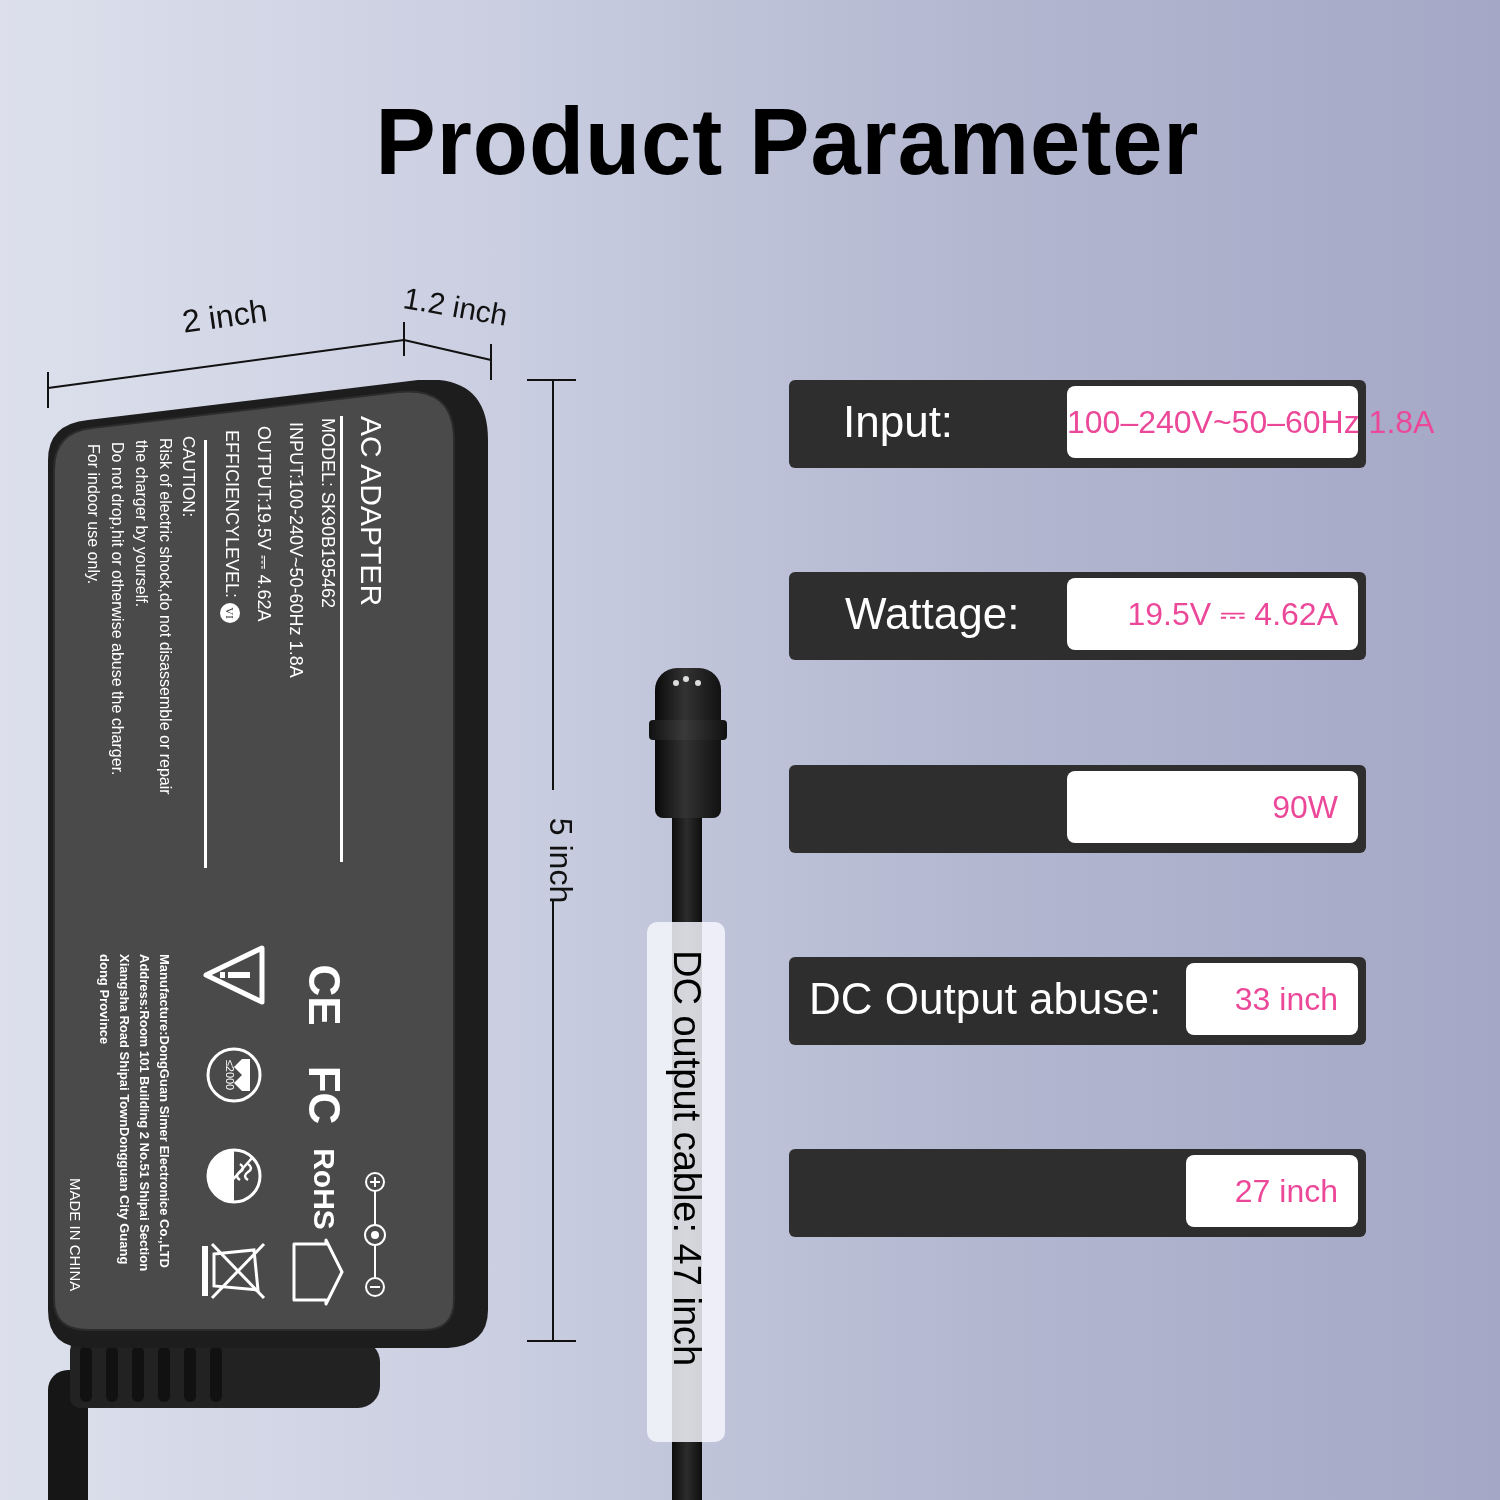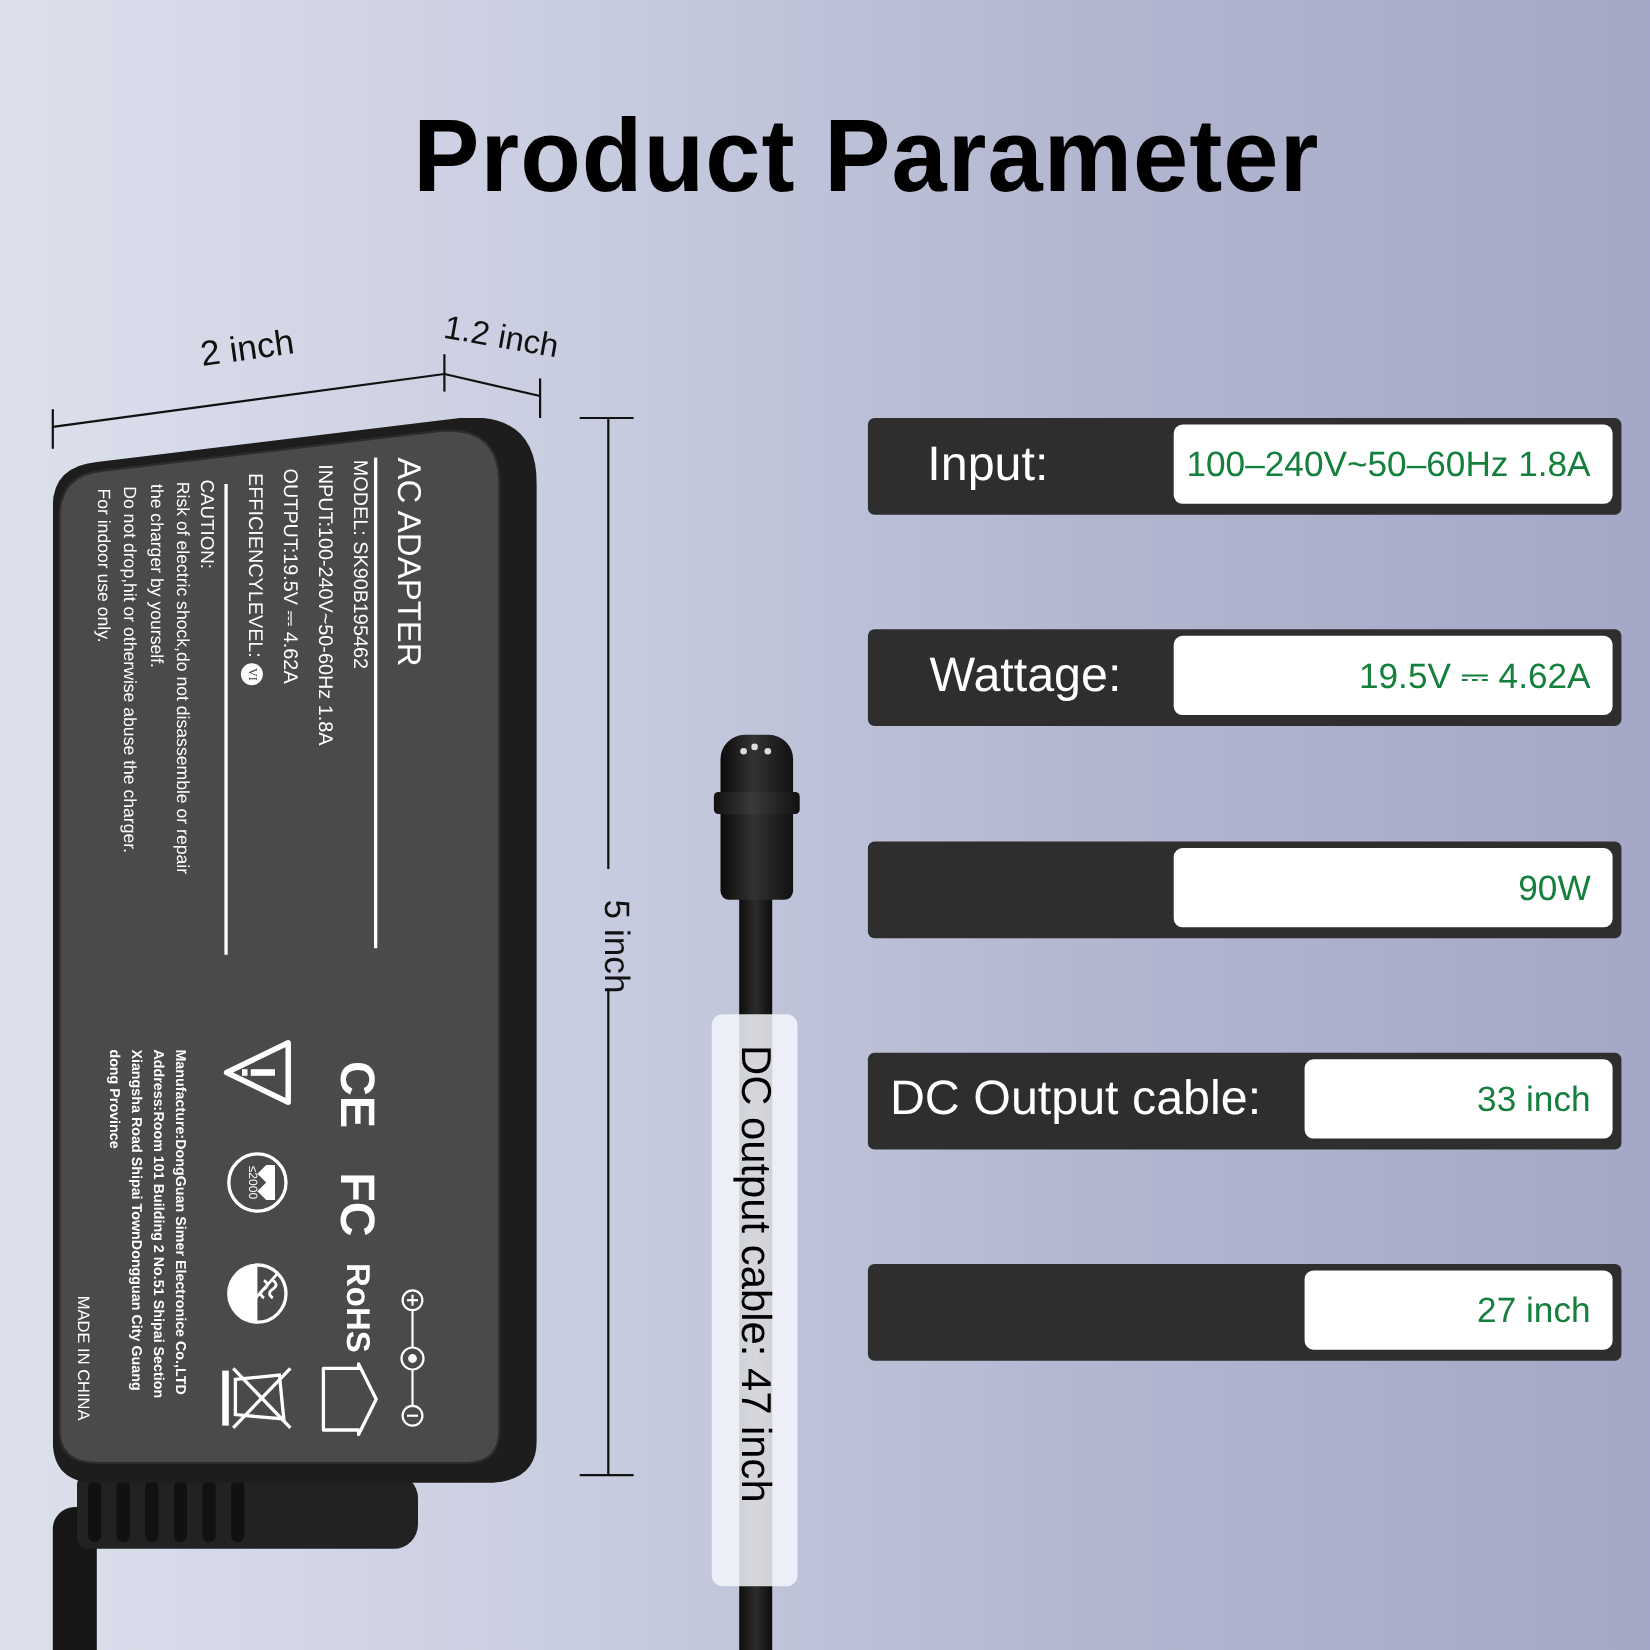--- a/index.html
+++ b/index.html
@@ -52,31 +52,31 @@
     position:absolute; left:647px; top:922px; width:78px; height:520px;
     background:rgba(245,246,252,0.85); border-radius:10px;
   }
   .cable-tag-text {
     position:absolute; left:708px; top:950px; font-size:38px; color:#000; white-space:nowrap;
     transform-origin:top left; transform:rotate(90deg);
   }
 
   
   .spec {
-    position:absolute; left:789px; width:685px; height:88px;
+    position:absolute; left:789px; width:577px; height:88px;
     background:#2e2e2e; border-radius:6px;
   }
   .spec-key {
     position:absolute; top:0; height:88px; line-height:84px;
     color:#fff; font-size:44px; white-space:nowrap;
   }
   .spec-val {
     position:absolute; top:6px; right:8px; height:72px;
     background:#fff; border-radius:8px;
-    color:#15803d; font-size:32px; line-height:72px; text-align:right; padding-right:20px; white-space:nowrap;
+    color:#ec4899; font-size:32px; line-height:72px; text-align:right; padding-right:20px; white-space:nowrap;
   }
 </style>
 </head>
 <body>
 
 <div class="title">Product Parameter</div>
 
 <svg class="dimsvg" viewBox="0 0 1500 1500">
   <g stroke="#111" stroke-width="2" fill="none">
     <line x1="48" y1="388" x2="404" y2="340"></line>
@@ -189,18 +189,18 @@
   <div class="spec-val" style="left:278px">100–240V~50–60Hz 1.8A</div>
 </div>
 <div class="spec" style="top:572px">
   <div class="spec-key" style="left:56px">Wattage:</div>
   <div class="spec-val" style="left:278px">19.5V ⎓ 4.62A</div>
 </div>
 <div class="spec" style="top:765px">
   <div class="spec-val" style="left:278px">90W</div>
 </div>
 <div class="spec" style="top:957px">
-  <div class="spec-key" style="left:20px">DC Output cable:</div>
+  <div class="spec-key" style="left:20px">DC Output abuse:</div>
   <div class="spec-val" style="left:397px">33 inch</div>
 </div>
 <div class="spec" style="top:1149px">
   <div class="spec-val" style="left:397px">27 inch</div>
 </div>
 
 </body></html>

